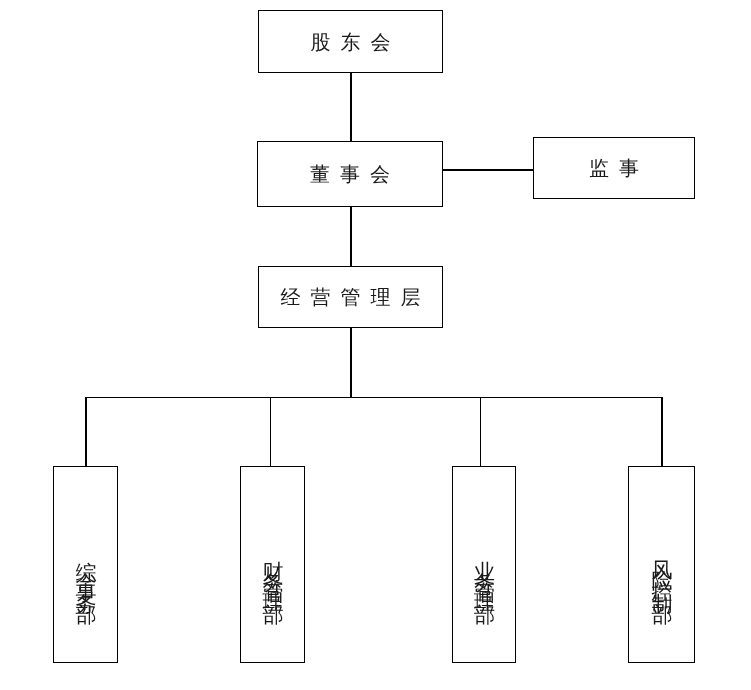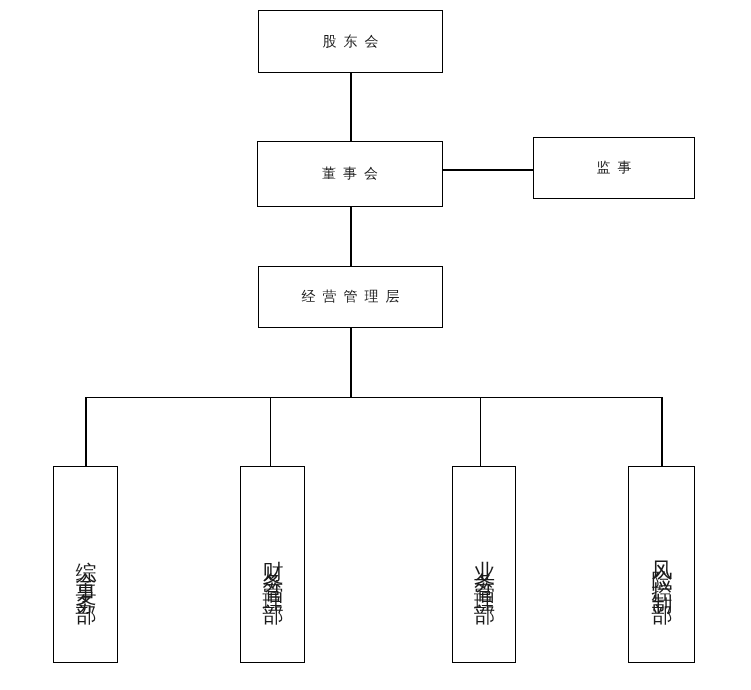--- a/index.html
+++ b/index.html
@@ -19,21 +19,21 @@
   .node {
     position: absolute;
     box-sizing: border-box;
     border: 1.5px solid #000000;
     background: #ffffff;
     display: flex;
     align-items: center;
     justify-content: center;
   }
   .hlabel {
-    font-size: 14px;
+    font-size: 20px;
     letter-spacing: 0.5em;
     text-indent: 0.5em;
     white-space: nowrap;
     line-height: 1;
   }
   .vlabel {
     font-size: 21px;
     writing-mode: vertical-rl;
     text-orientation: upright;
     letter-spacing: 0.5em;

